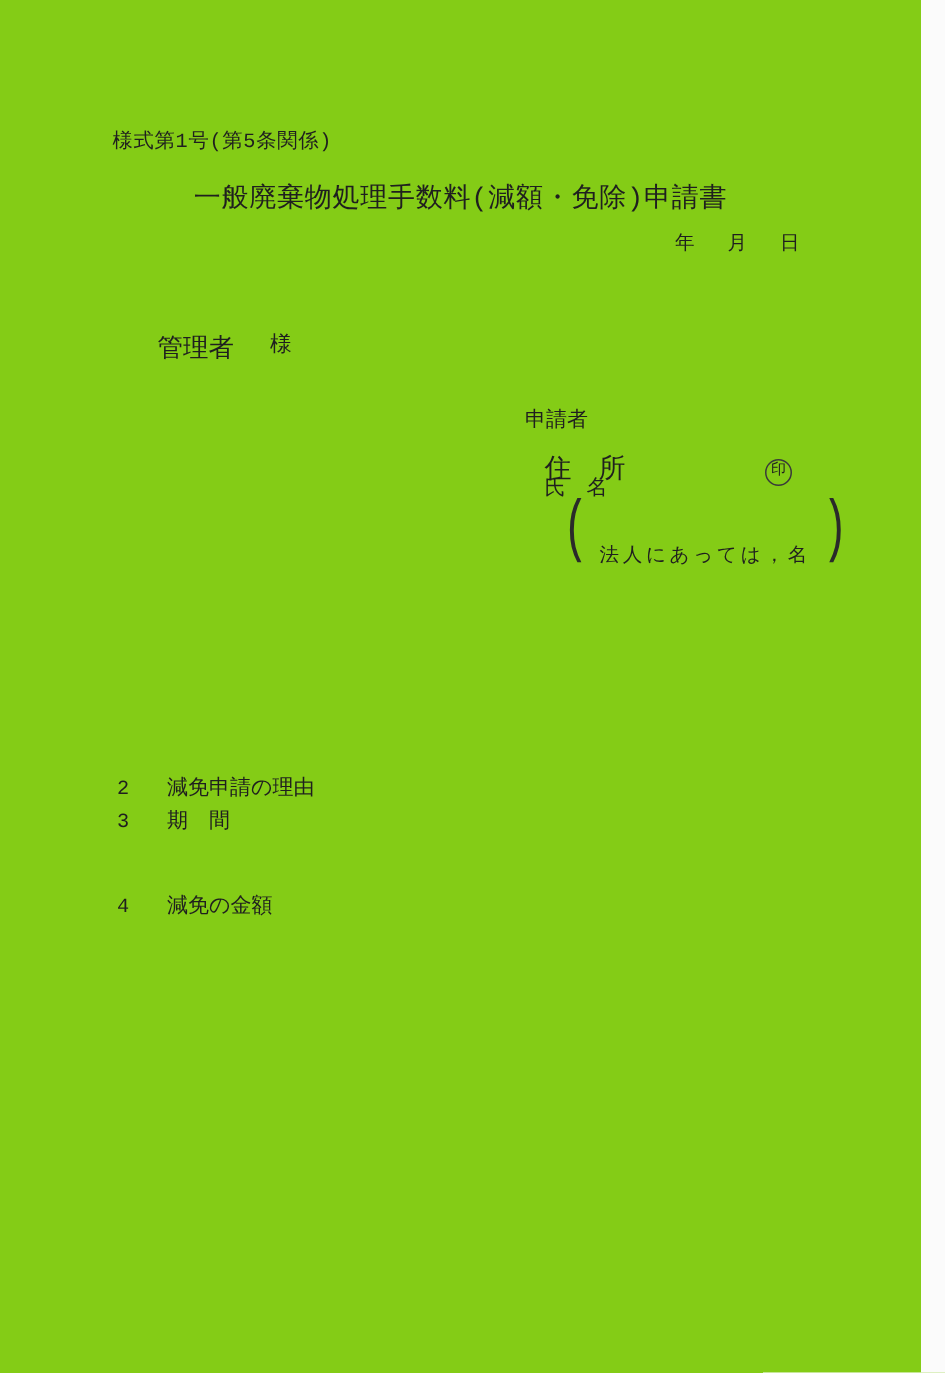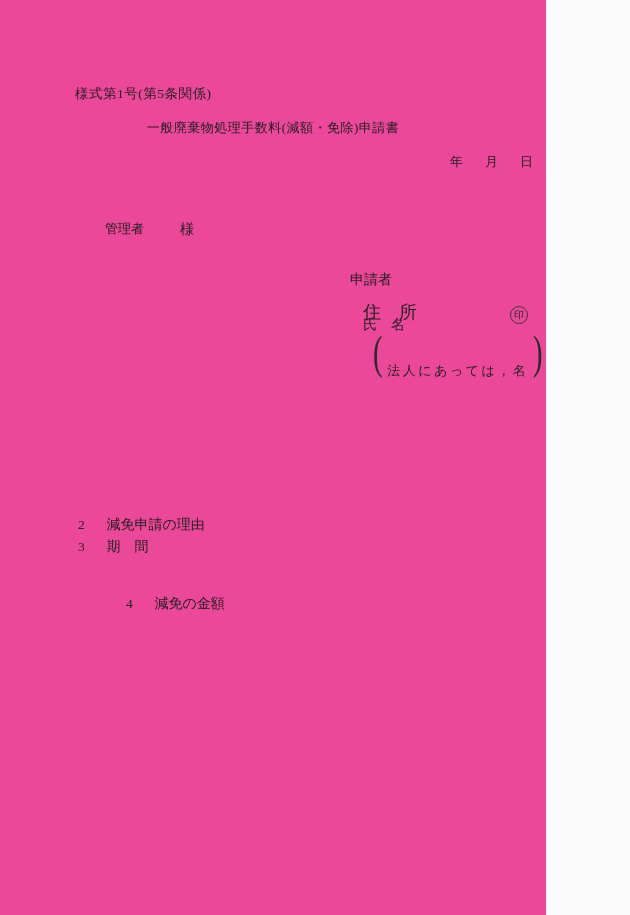--- a/index.html
+++ b/index.html
@@ -2,54 +2,54 @@
 <html lang="ja"><head>
 <meta charset="utf-8">
 <style>
   html, body {
     margin: 0;
     padding: 0;
     background: #fbfbfb;
   }
   .page {
     position: relative;
-    width: 546px;
+    width: 614px;
     height: 915px;
-    background: #ec4899;
+    background: #84cc16;
     color: #1f1f1f;
-    font-family: Liberation Serif, serif;
+    font-family: Liberation Mono, monospace;
     overflow: hidden;
   }
   .abs { position: absolute; }
 
   .form-label {
     left: 75px; top: 85px;
     font-size: 13.5px;
     letter-spacing: 0.5px;
   }
   .doc-title {
     left: 0; right: 0; top: 119px;
     text-align: center;
-    font-size: 13px;
+    font-size: 18px;
     letter-spacing: 0.5px;
   }
   .date-line {
     left: 450px; top: 153px;
     display: inline-flex;
     gap: 22px;
     font-size: 13px;
   }
   .addressee-org {
     left: 75px; top: 197px;
     font-size: 14.5px;
     letter-spacing: 0.3px;
   }
   .addressee-role {
     left: 105px; top: 220px;
-    font-size: 13px;
+    font-size: 17px;
     text-align: center;
   }
   .addressee-honorific {
     left: 180px; top: 220px;
     font-size: 14.5px;
   }
   .applicant-label {
     left: 350px; top: 271px;
     font-size: 14px;
   }
@@ -122,21 +122,21 @@
     white-space: nowrap;
   }
   .list-item .item-num {
     display: inline-block;
     width: 25px;
     font-size: 13.5px;
   }
   .item-1 { top: 476px; }
   .item-2 { top: 516px; }
   .item-3 { top: 538px; }
-  .item-4 { top: 595px; margin-left: 48px; }
+  .item-4 { top: 595px; }
 </style>
 </head>
 <body>
 
 <div class="page">
 
   <div class="abs form-label">様式第1号(第5条関係)</div>
 
   <div class="abs doc-title">一般廃棄物処理手数料(減額・免除)申請書</div>
 

